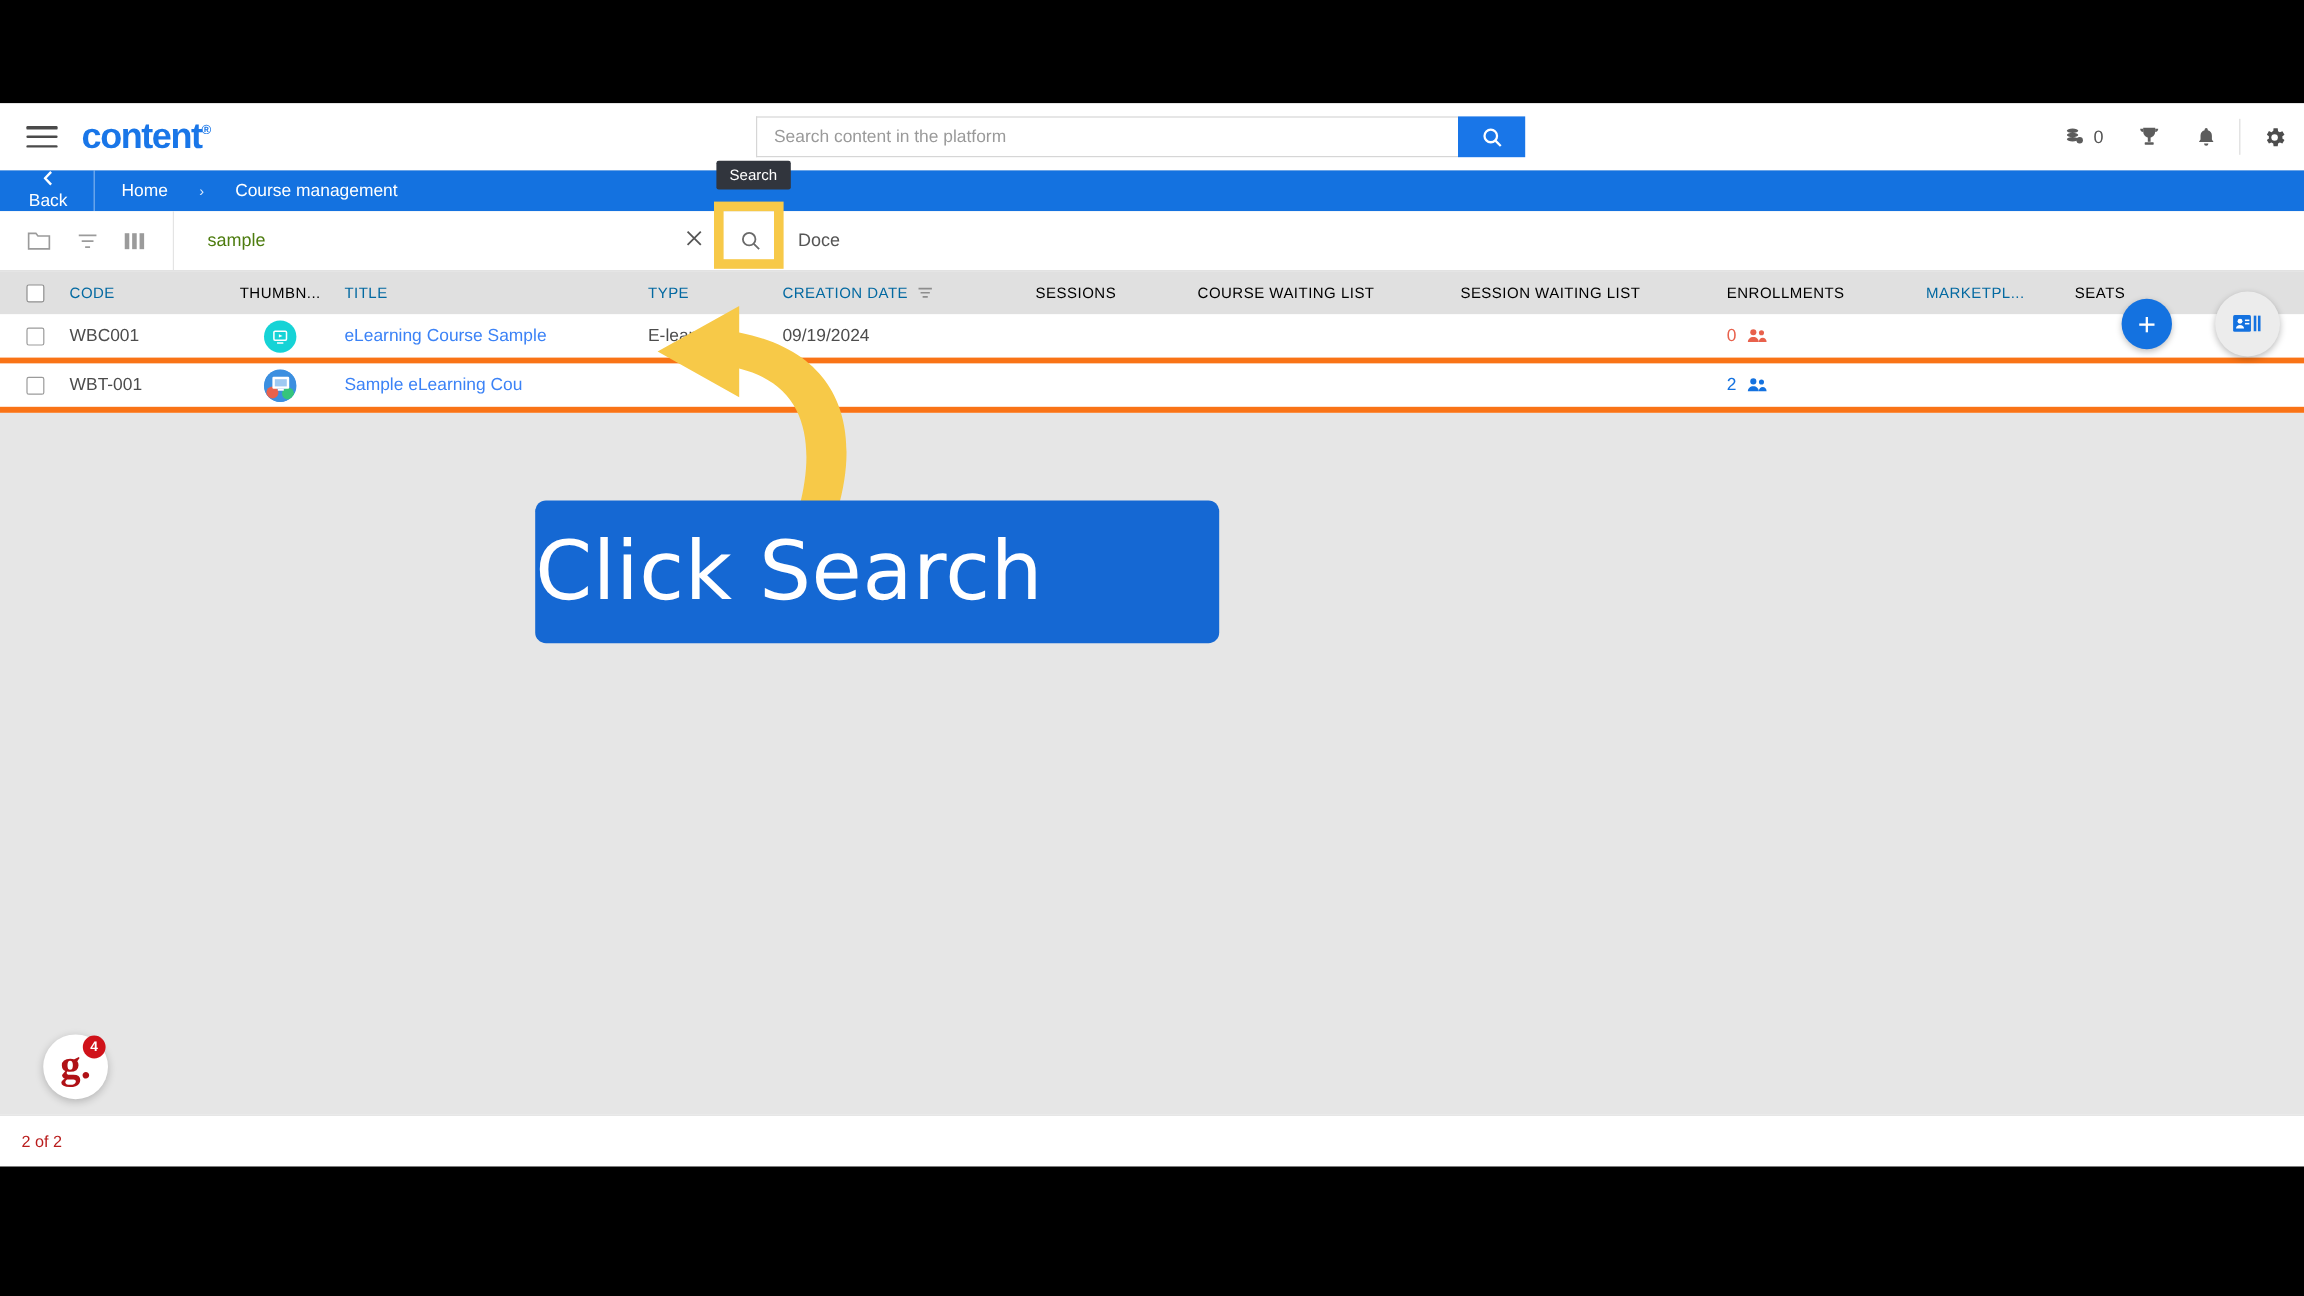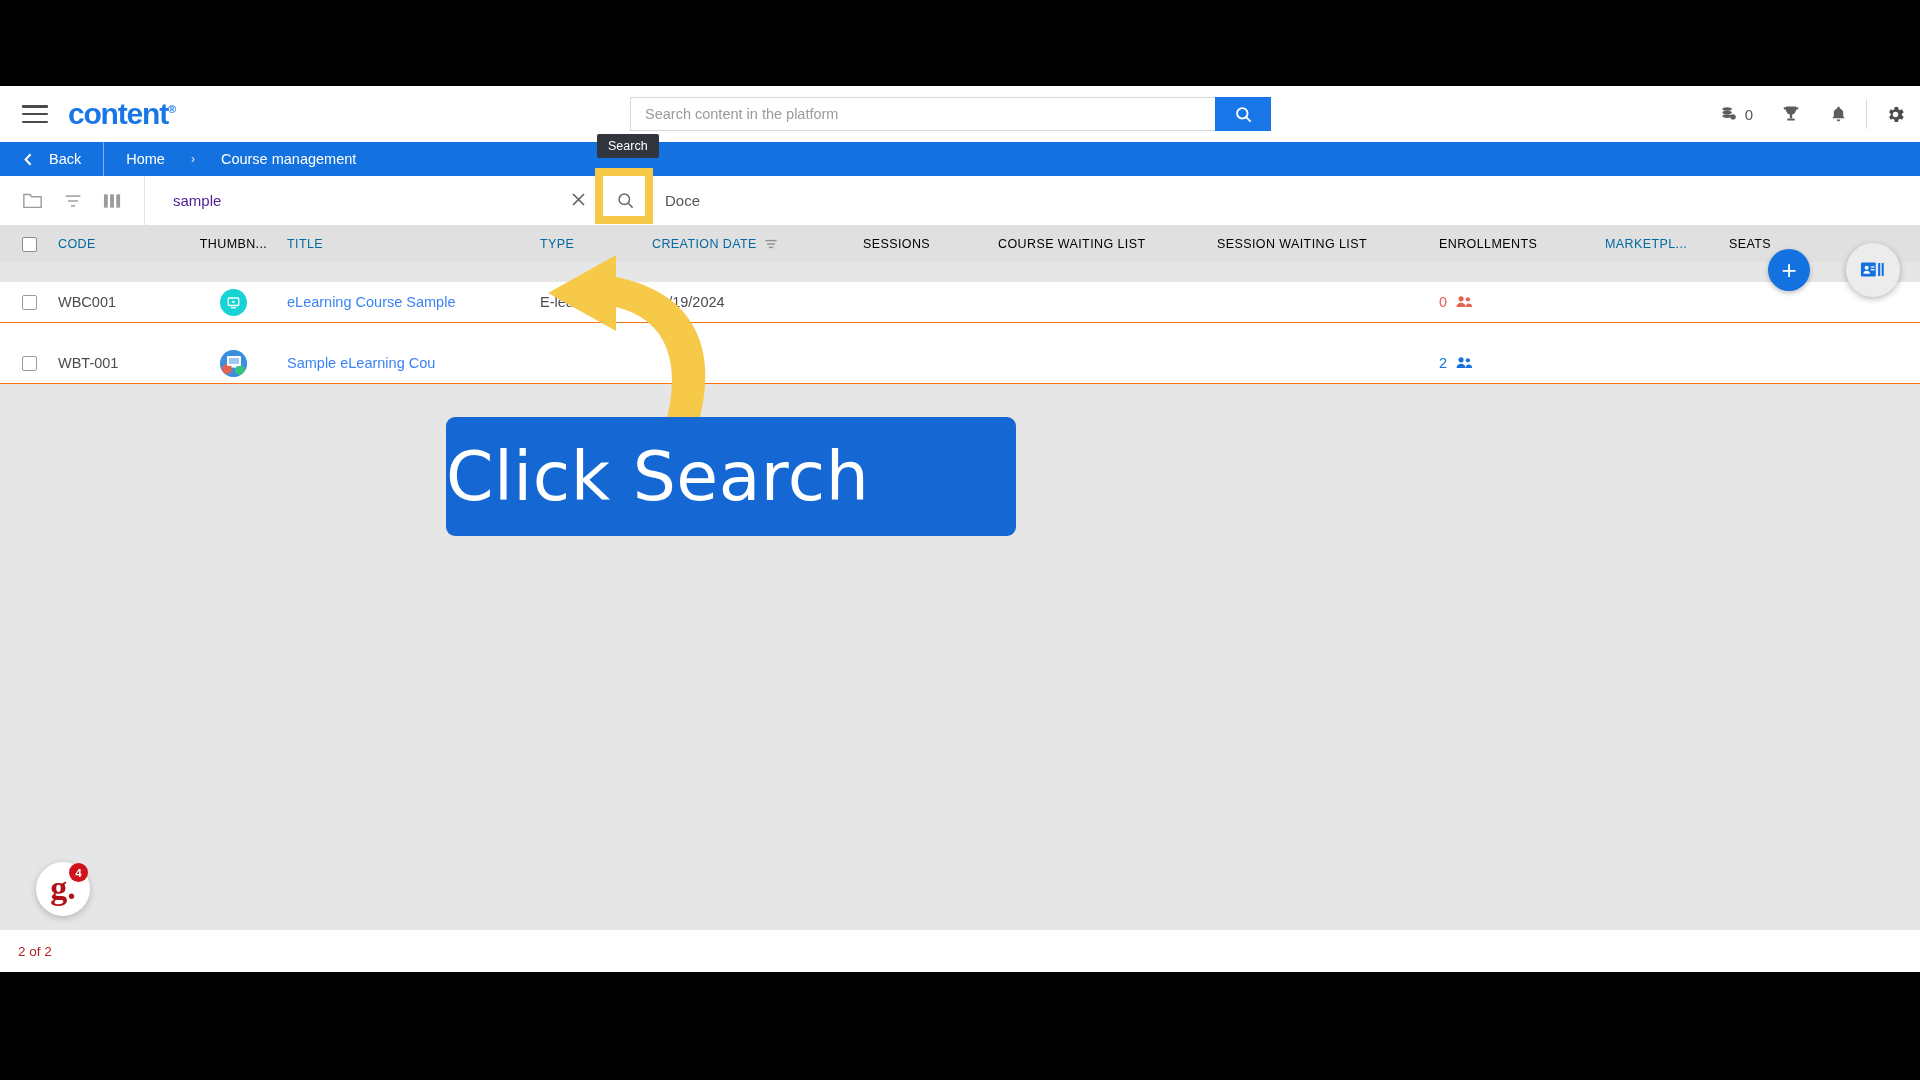--- a/index.html
+++ b/index.html
@@ -61,23 +61,24 @@
   }
   .tr-divider { width: 1px; height: 30px; background: #dcdcdc; margin: 0 4px; }
   .coin-count { font-size: 15px; color: #555; }
 
   
   .bluebar {
     position: relative; height: 34px; background: #1472e0;
     display: flex; align-items: center; color: #fff; font-size: 14.5px;
   }
   .bc-back {
-    display: flex; align-items: center; gap: 17px;
+    display: flex; align-items: center; gap: 5px;
     padding: 0 22px 0 24px; height: 100%; cursor: pointer;
     border-right: 1px solid rgba(255,255,255,.45);
+    flex-direction: column;
   }
   .bc-trail { display: flex; align-items: center; gap: 26px; padding-left: 22px; }
   .bc-trail .sep { opacity: .85; font-size: 12px; }
   .bc-link { cursor: pointer; }
 
   
   .toolbar {
     position: relative; height: 50px; background: #fff;
     display: flex; align-items: center;
     border-bottom: 1px solid #e2e2e2;
@@ -87,21 +88,21 @@
     padding: 0 22px; height: 100%;
     border-right: 1px solid #e4e4e4;
   }
   .tb-icons .ic { cursor: pointer; display: flex; align-items: center; }
   .tb-search-wrap {
     position: relative; display: flex; align-items: center;
     height: 100%; flex: 1;
   }
   .tb-search-input {
     border: none; outline: none; background: transparent;
-    font-size: 15px; color: #4c1d95; width: 250px;
+    font-size: 15px; color: #4d7c0f; width: 250px;
     margin-left: 28px; font-family: "Liberation Sans", sans-serif;
   }
   .tb-clear {
     position: absolute; left: 425px; color: #555;
     font-size: 20px; cursor: pointer; line-height: 1;
   }
   .tb-srch-btn {
     position: absolute; left: 462px; width: 36px; height: 36px;
     display: flex; align-items: center; justify-content: center; cursor: pointer;
   }
@@ -129,23 +130,22 @@
     background: #e0e0e0; font-size: 12.5px; letter-spacing: .4px;
   }
   .thead .cell, .trow .cell { flex: none; display: flex; align-items: center; }
   .th-blue { color: #0369a1; }
   .th-gray { color: #000000; }
   .sortico { margin-left: 7px; display: inline-flex; }
 
   .tbody { background: #fff; }
   .trow {
     display: flex; align-items: center; height: 41px;
-    border-bottom: 1px solid #f97316; font-size: 14.5px; color: #4c4c4c;
+    border-bottom: 5px solid #f97316; font-size: 14.5px; color: #4c4c4c;
     background: #fff;
-    margin-top: 20px;
   }
   .cbx {
     width: 15px; height: 15px; border: 1.6px solid #9b9b9b;
     border-radius: 2px; background: #fff; cursor: pointer;
   }
   .cbx.header { border-color: #8f8f8f; }
   .thumb {
     width: 27px; height: 27px; border-radius: 50%;
     display: flex; align-items: center; justify-content: center;
   }

